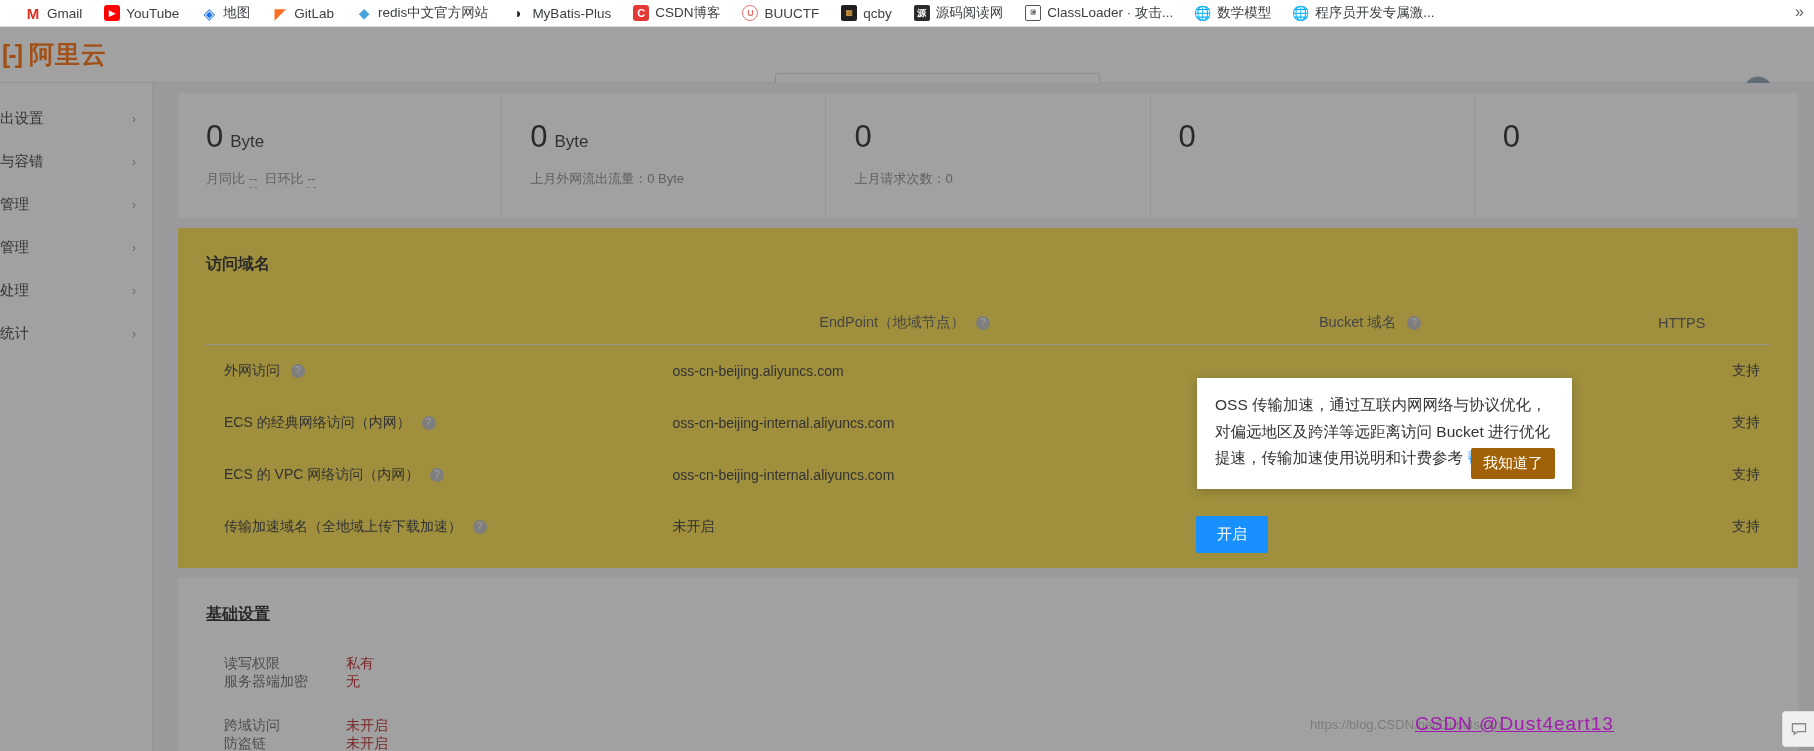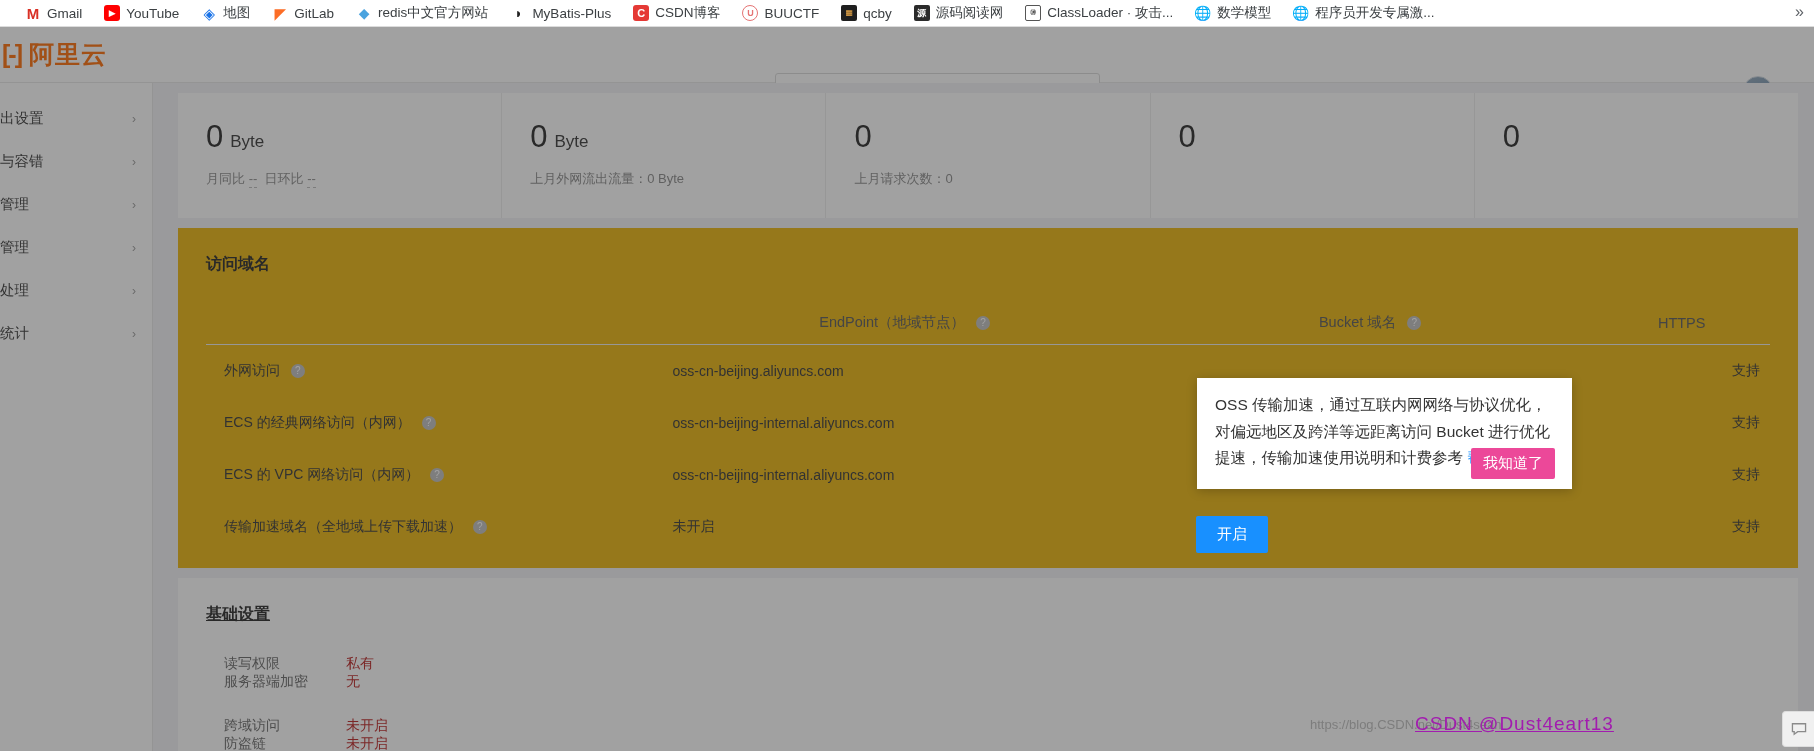--- a/index.html
+++ b/index.html
@@ -175,21 +175,21 @@
   .stat-sub {
     margin-top: 18px;
     font-size: 13px; color: #888;
   }
   .dashed { border-bottom: 1px dashed #bbb; padding-bottom: 1px; }
 
   
   #card-domain {
     position: absolute; left: 25px; top: 145px;
     width: 1620px; height: 340px;
-    background: #eab308;
+    background: #fde047;
     padding: 26px 28px 0 28px;
   }
   .sec-title {
     font-size: 16px; color: #222; font-weight: 700;
     margin-bottom: 26px;
   }
   table.dom {
     width: 100%;
     border-collapse: collapse;
     font-size: 14px;
@@ -249,21 +249,21 @@
     width: 375px; height: 111px;
     background: #fff;
     box-shadow: 0 2px 10px rgba(0,0,0,0.22);
     z-index: 50;
     padding: 14px 18px 0 18px;
     font-size: 15.5px; color: #333; line-height: 1.72;
   }
   #popover .lnk { color: #1890ff; cursor: pointer; }
   #pop-ok {
     position: absolute; right: 17px; bottom: 10px;
-    background: #ec4899; color: #fff;
+    background: #a16207; color: #fff;
     font-size: 15px;
     padding: 6px 12px;
     border: none; border-radius: 2px;
     cursor: pointer;
   }
 
   
   #btn-enable-hl {
     position: absolute;
     left: 1196px; top: 489px;

